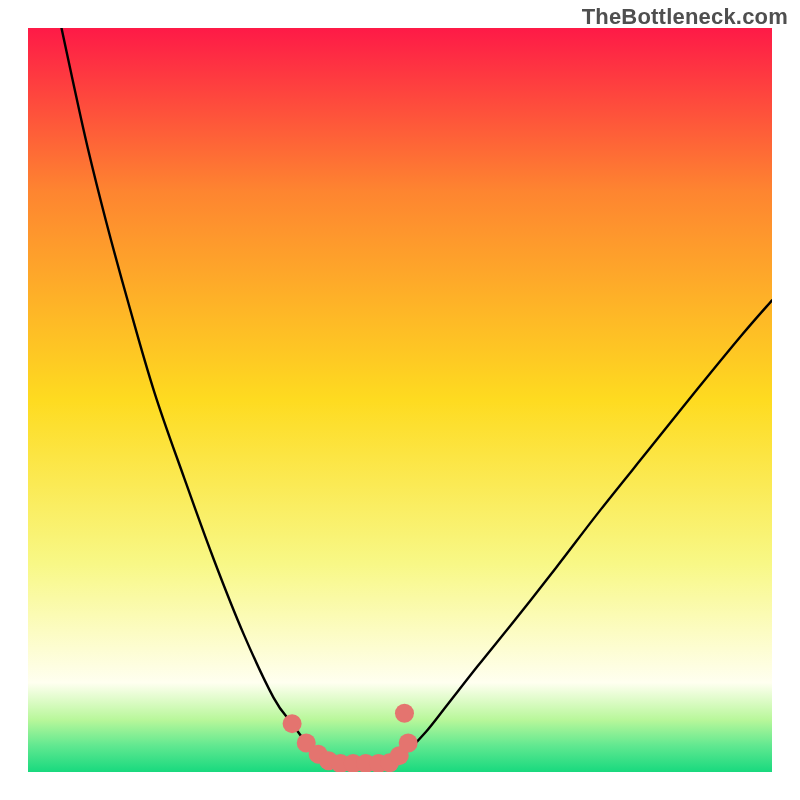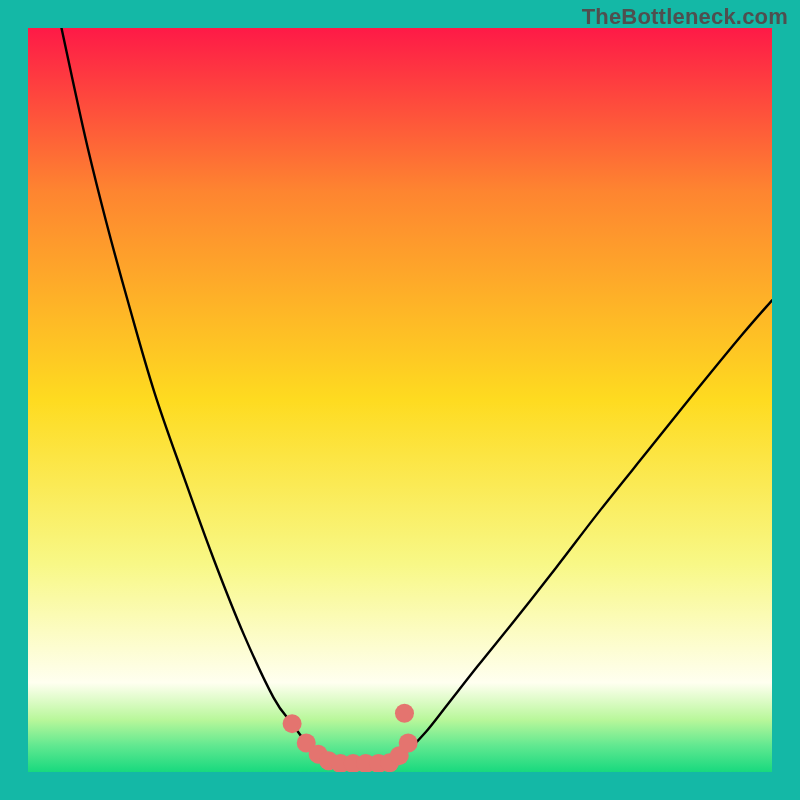--- a/index.html
+++ b/index.html
@@ -10,21 +10,21 @@
     background: #000;
     font-family: Arial, Helvetica, sans-serif;
     overflow: hidden;
   }
   .frame {
     position: absolute;
     top: 0;
     left: 0;
     width: 800px;
     height: 800px;
-    background: #14b8a6;
+    background: #ffffff;
   }
   .watermark {
     position: absolute;
     top: 4px;
     right: 12px;
     color: #4f4f4f;
     font-size: 22px;
     font-weight: 600;
     letter-spacing: 0.2px;
     z-index: 20;

